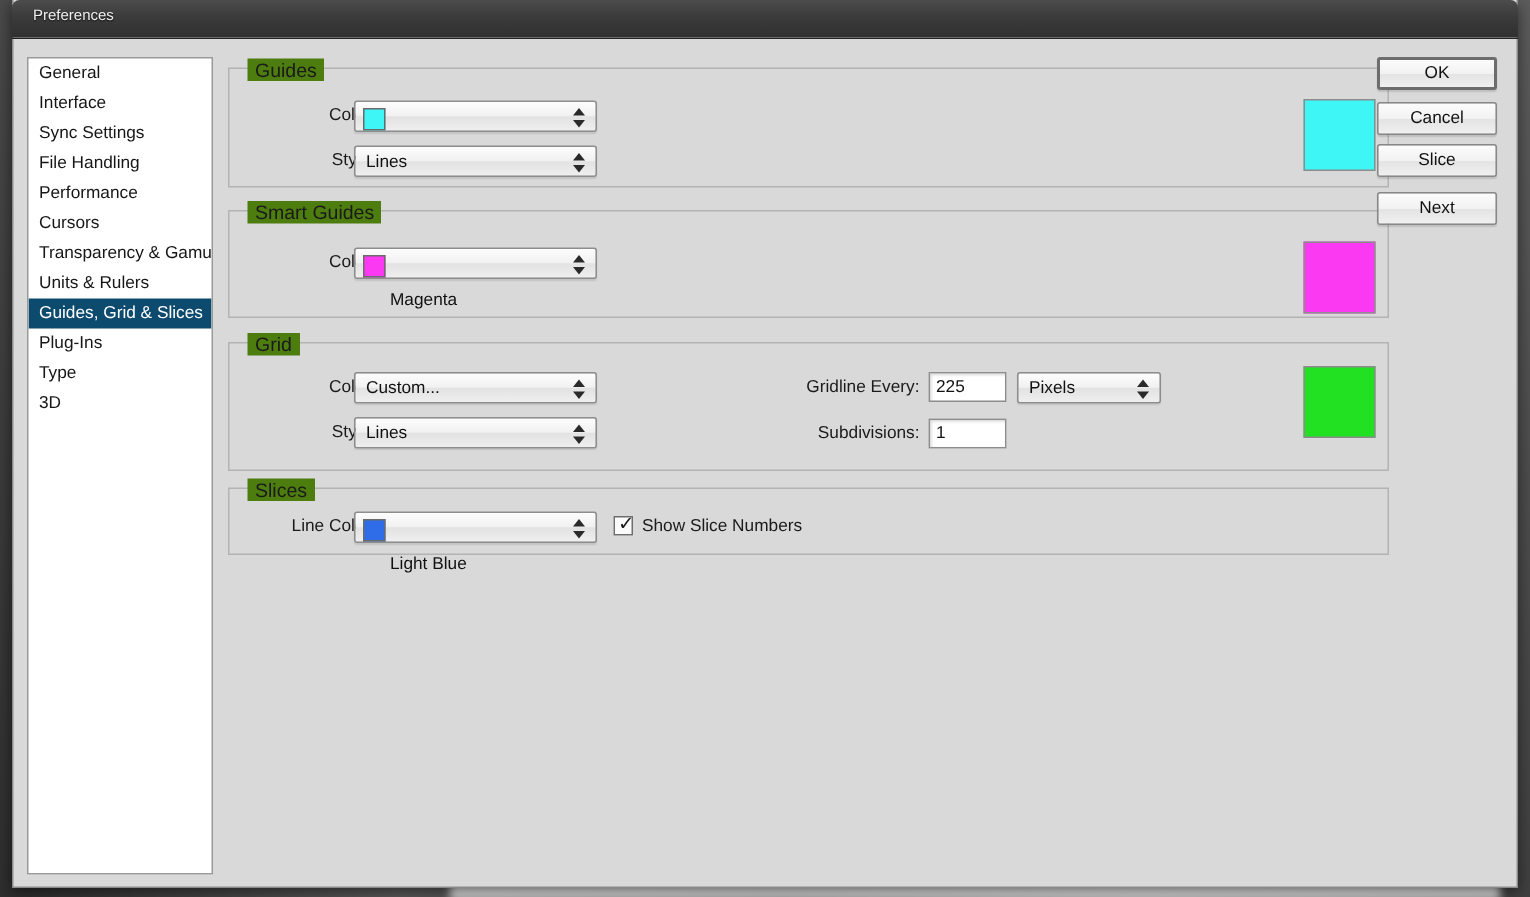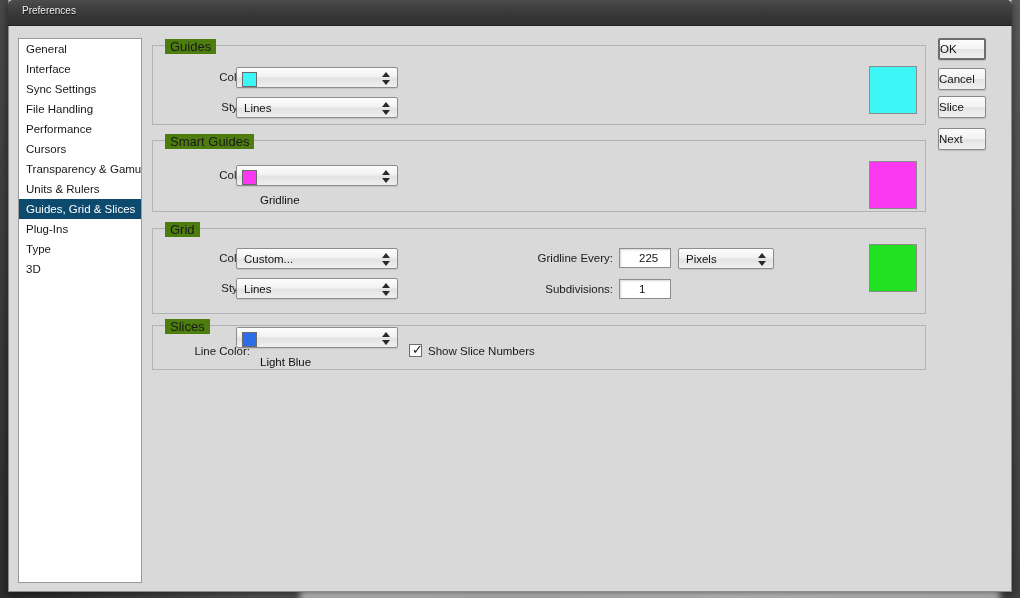--- a/index.html
+++ b/index.html
@@ -193,21 +193,21 @@
   .tinput {
     position: absolute;
     box-sizing: border-box;
     height: 20px;
     background: #ffffff;
     border: 1px solid #8d8d8d;
     box-shadow: inset 1px 1px 2px rgba(0,0,0,.16);
     font-size: 11.5px;
     color: #111;
     line-height: 18px;
-    padding-left: 19px;
+    padding-left: 4px;
     font-family: "Liberation Sans", sans-serif;
     outline: none;
   }
 
   
   .cbx-wrap { position: absolute; height: 20px; line-height: 20px; cursor: default; }
   .cbx-box {
     position: absolute;
     left: 0; top: 3px;
     width: 13px; height: 13px;
@@ -236,27 +236,28 @@
     position: absolute;
     box-sizing: border-box;
     width: 48px; height: 48px;
     border: 1px solid #8c8c8c;
   }
 
   
   .btn {
     position: absolute;
     box-sizing: border-box;
-    left: 938px;
-    width: 48px; height: 22px;
+    left: 918px;
+    width: 80px; height: 22px;
     background: linear-gradient(180deg,#fcfcfc 0%,#f2f2f2 50%,#e3e3e3 51%,#f0f0f0 100%);
     border: 1px solid #888;
     border-radius: 2px;
     font-size: 11.5px;
     color: #111;
+    text-align: center;
     line-height: 20px;
     cursor: default;
     box-shadow: 0 1px 1px rgba(0,0,0,.12);
   }
   .btn.default {
     border: 2px solid #6d6d6d;
     line-height: 18px;
     font-weight: normal;
   }
   #btn-ok     { top: 38px; }
@@ -321,21 +322,21 @@
   </span>
 </div>
 <div class="preview" id="pv-guides" style="left: 869px; top: 66px; background: rgb(62, 246, 246);"></div>
 
 <div class="group" id="grp-smartguides">
   <span class="group-title">Smart Guides</span>
 </div>
 <div class="fld-label" style="left:196px; top:165px; width:54px;">Color:</div>
 <div class="combo has-swatch" id="cmb-sg-color" style="left:236px; top:165px; width:162px;">
   <span class="cb-swatch" style="background: rgb(251, 57, 242);"></span>
-  <span class="cb-text">Gridline</span>
+  <span class="cb-text">Magenta</span>
   <span class="cb-arrows">
     <i class="ar ar-up"></i>
       <i class="ar ar-down"></i>
   </span>
 </div>
 <div class="preview" id="pv-smartguides" style="left: 869px; top: 161px; background: rgb(251, 57, 242);"></div>
 
 <div class="group" id="grp-grid">
   <span class="group-title">Grid</span>
 </div>
@@ -365,21 +366,21 @@
   </span>
 </div>
 <div class="fld-label" style="left:450px; top:279px; width:163px;">Subdivisions:</div>
 <input class="tinput" style="left: 619px; top: 279px; width: 52px;" value="1">
 <div class="preview" id="pv-grid" style="left: 869px; top: 244px; background: rgb(34, 224, 34);"></div>
 
 <div class="group" id="grp-slices">
   <span class="group-title">Slices</span>
 </div>
 <div class="fld-label" style="left:166px; top:341px; width:84px;">Line Color:</div>
-<div class="combo has-swatch" id="cmb-slice-color" style="left:236px; top:327px; width:162px;">
+<div class="combo has-swatch" id="cmb-slice-color" style="left:236px; top:341px; width:162px;">
   <span class="cb-swatch" style="background: rgb(47, 108, 232);"></span>
   <span class="cb-text">Light Blue</span>
   <span class="cb-arrows">
     <i class="ar ar-up"></i>
       <i class="ar ar-down"></i>
   </span>
 </div>
 <div class="cbx-wrap" style="left:409px; top:341px;">
   <span class="cbx-box">
     <span class="tick" id="slice-tick">✓</span>

